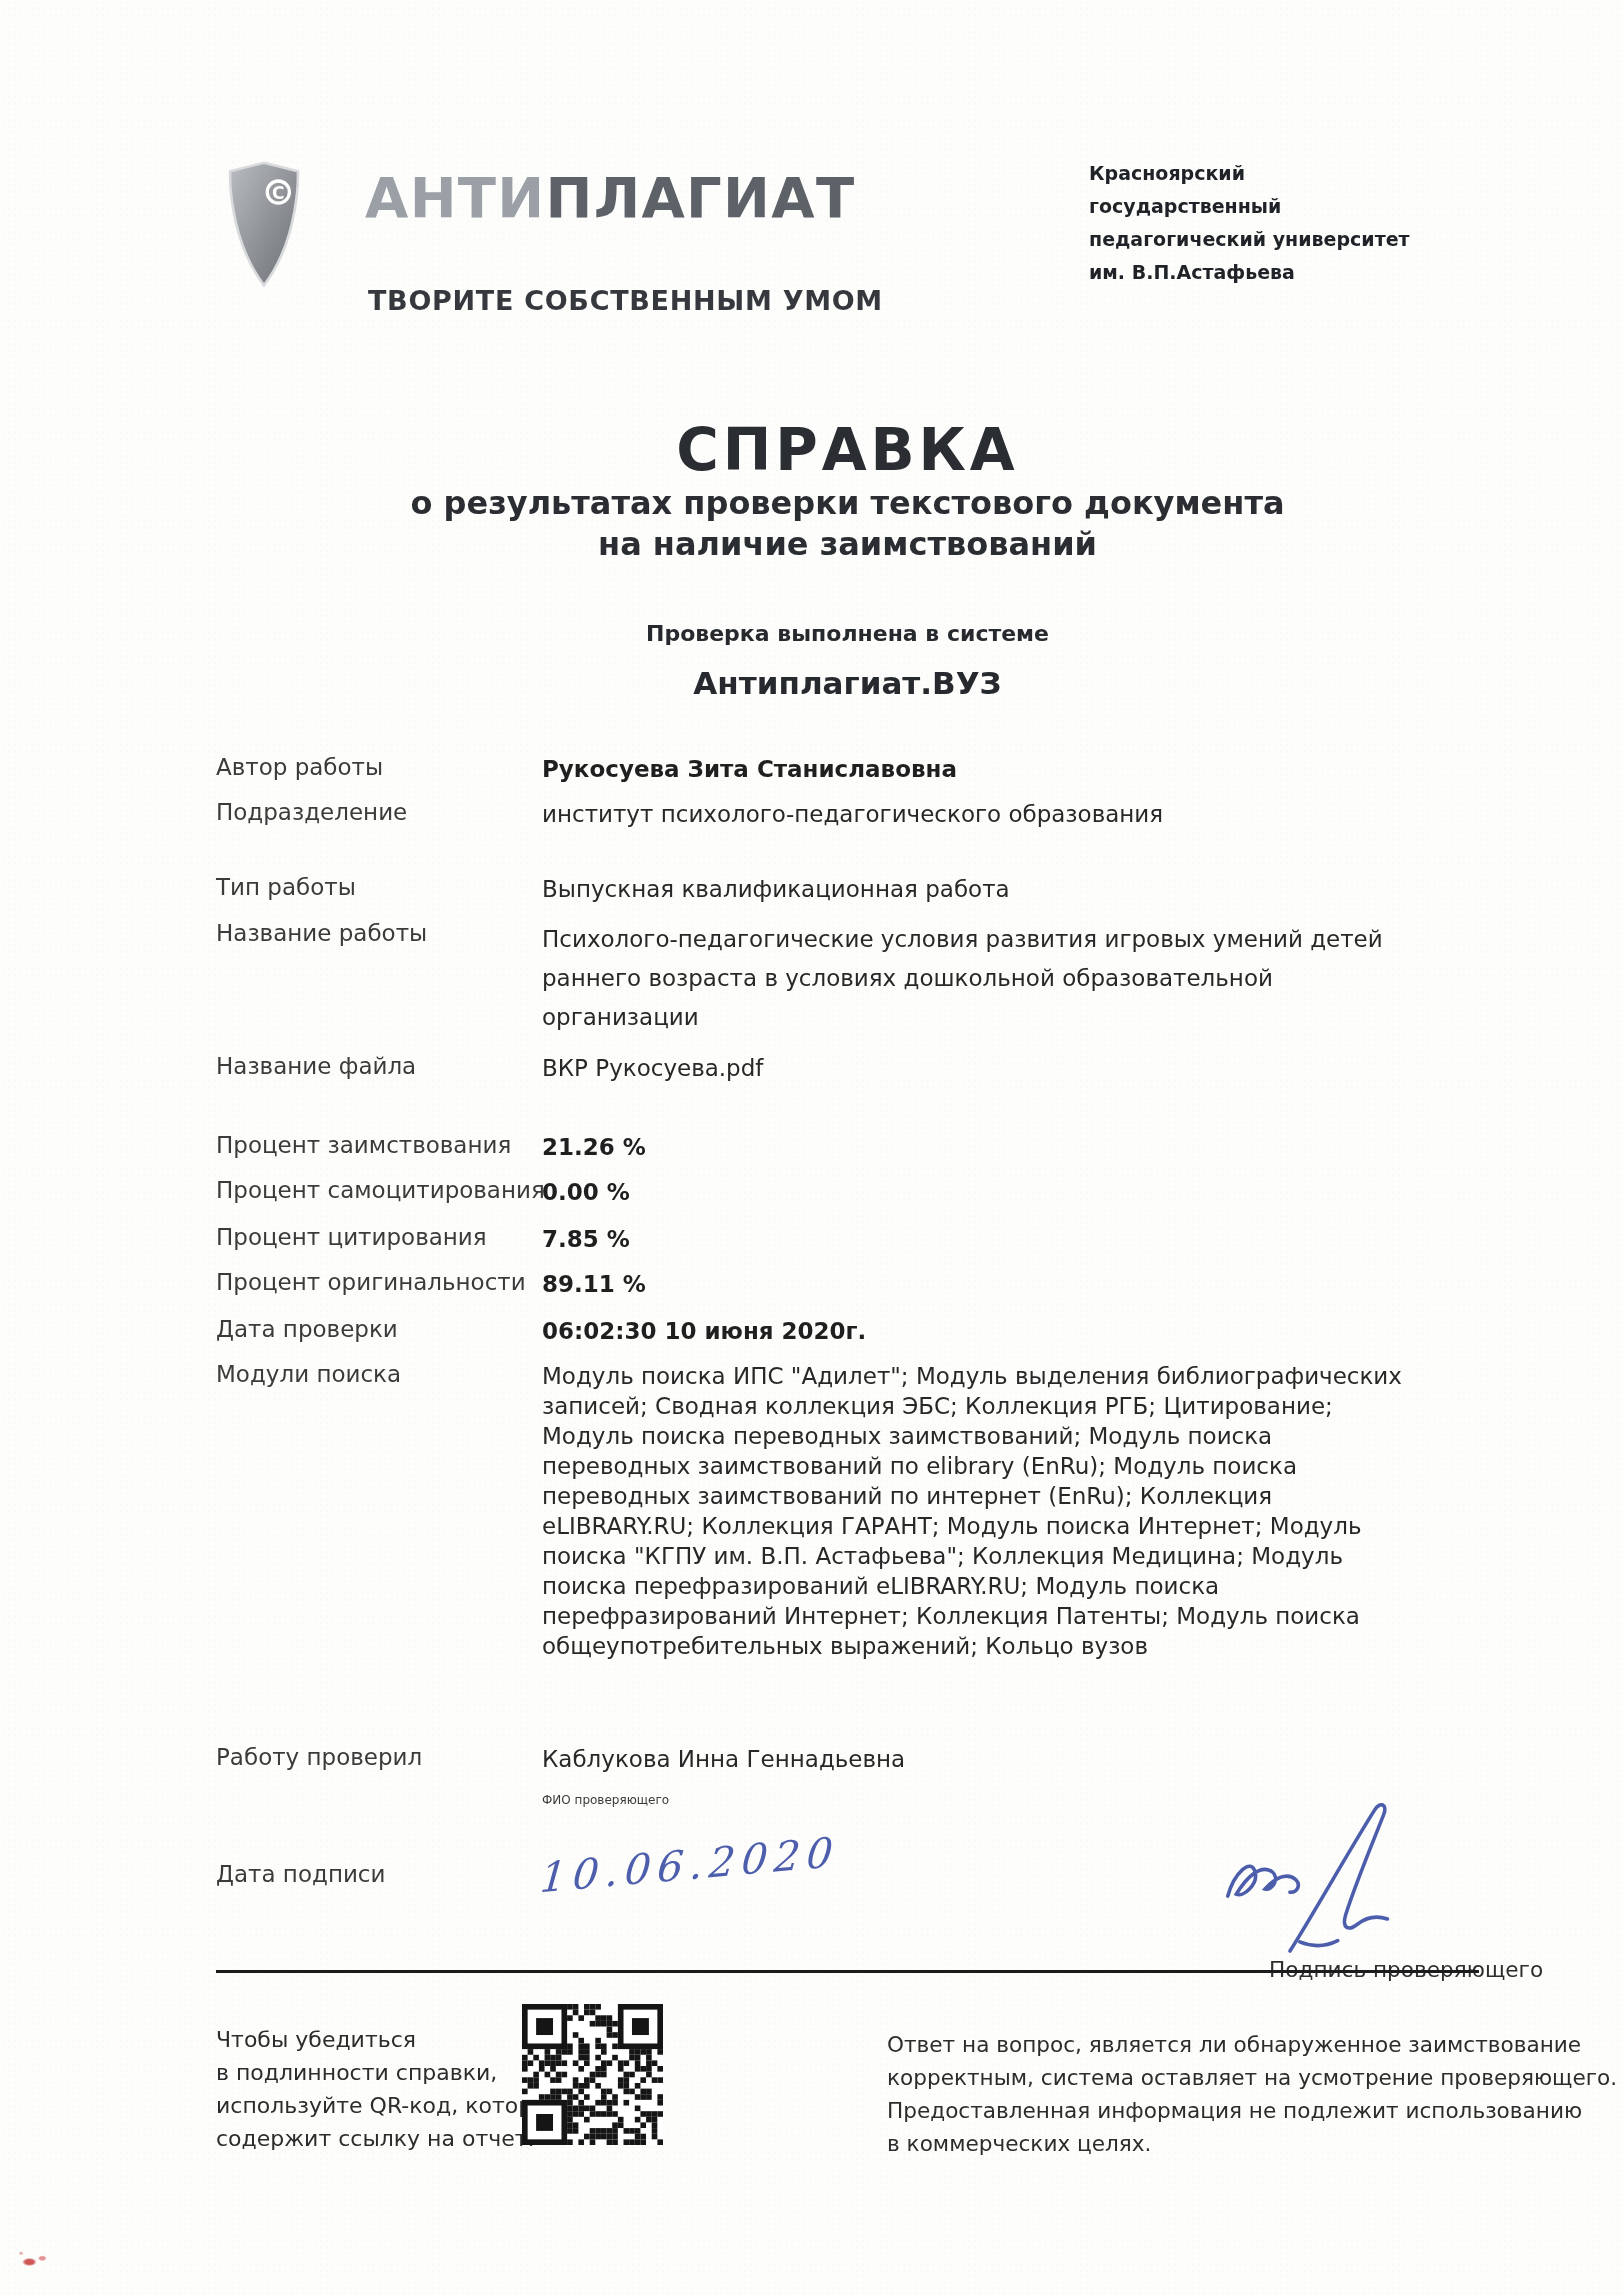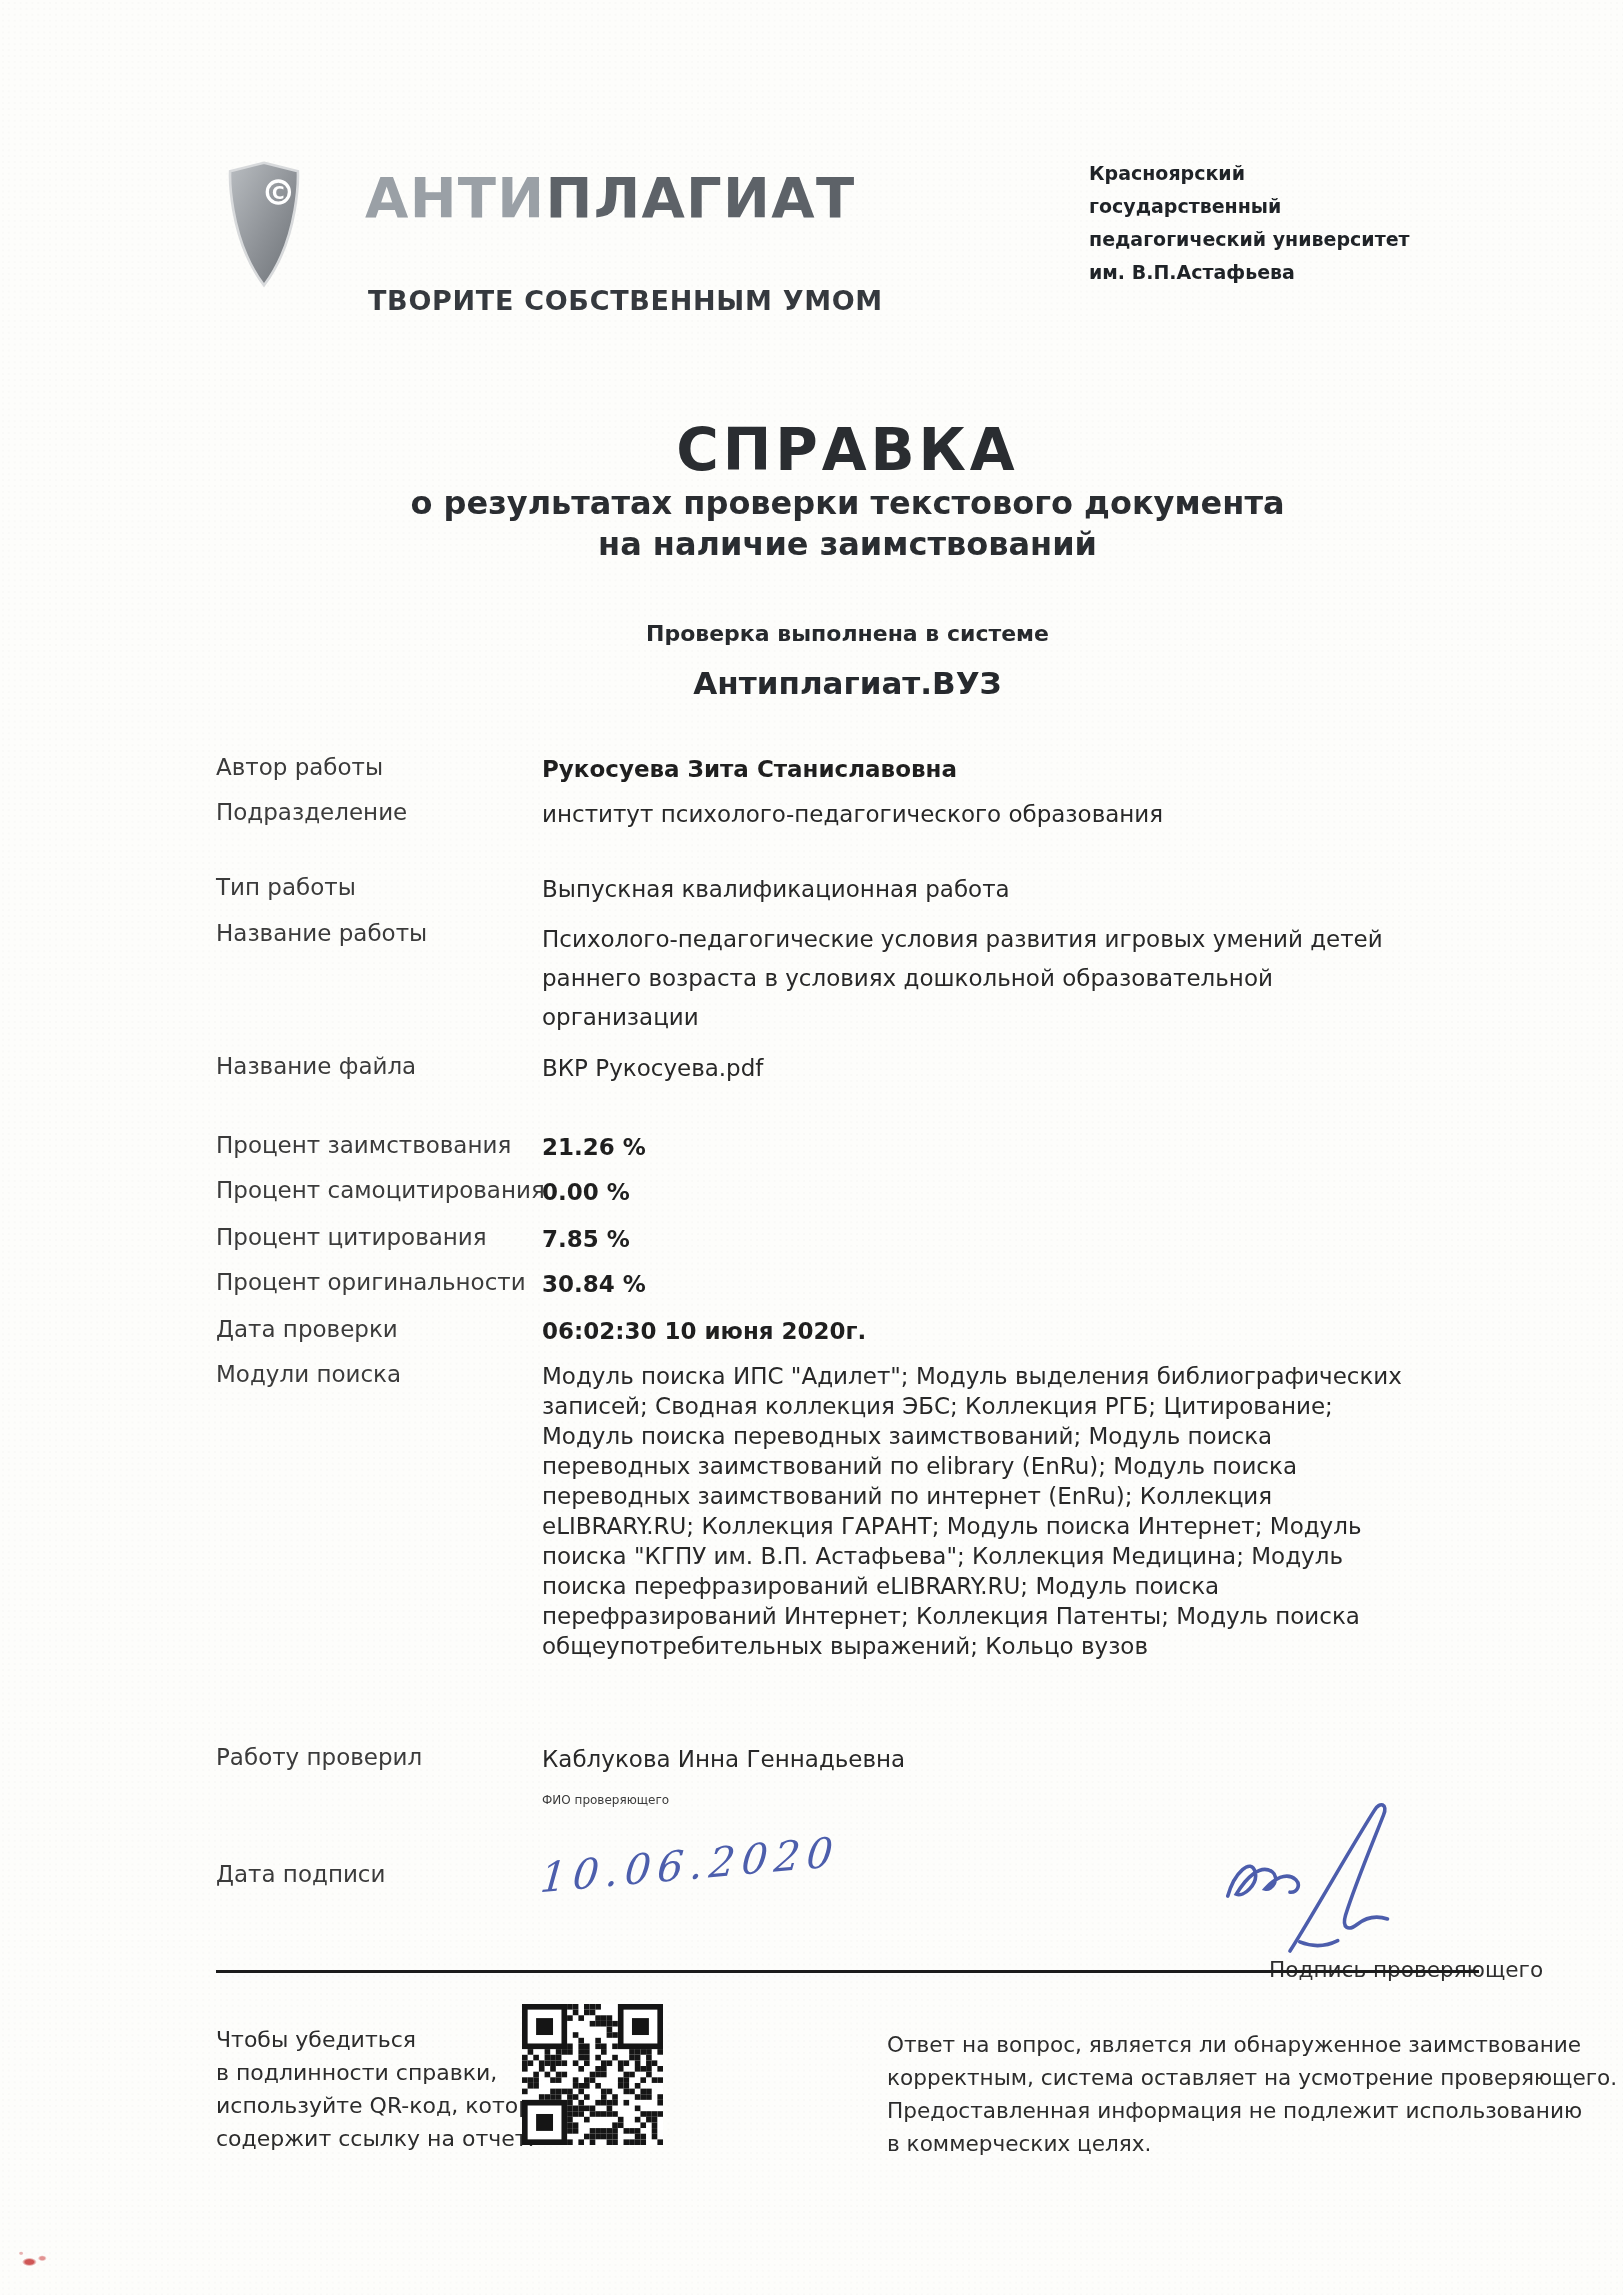--- a/index.html
+++ b/index.html
@@ -124,21 +124,21 @@
   <div class="abs row" style="top:1177px">
     <div class="lab">Процент самоцитирования</div>
     <div class="val b">0.00 %</div>
   </div>
   <div class="abs row" style="top:1224px">
     <div class="lab">Процент цитирования</div>
     <div class="val b">7.85 %</div>
   </div>
   <div class="abs row" style="top:1269px">
     <div class="lab">Процент оригинальности</div>
-    <div class="val b">30.84 %</div>
+    <div class="val b">89.11 %</div>
   </div>
   <div class="abs row" style="top:1316px">
     <div class="lab">Дата проверки</div>
     <div class="val b">06:02:30 10 июня 2020г.</div>
   </div>
   <div class="abs row" style="top:1361px">
     <div class="lab">Модули поиска</div>
     <div class="val" style="line-height:30px">Модуль поиска ИПС "Адилет"; Модуль выделения библиографических записей; Сводная коллекция ЭБС; Коллекция РГБ; Цитирование; Модуль поиска переводных заимствований; Модуль поиска переводных заимствований по elibrary (EnRu); Модуль поиска переводных заимствований по интернет (EnRu); Коллекция eLIBRARY.RU; Коллекция ГАРАНТ; Модуль поиска Интернет; Модуль поиска "КГПУ им. В.П. Астафьева"; Коллекция Медицина; Модуль поиска перефразирований eLIBRARY.RU; Модуль поиска перефразирований Интернет; Коллекция Патенты; Модуль поиска общеупотребительных выражений; Кольцо вузов</div>
   </div>
 

